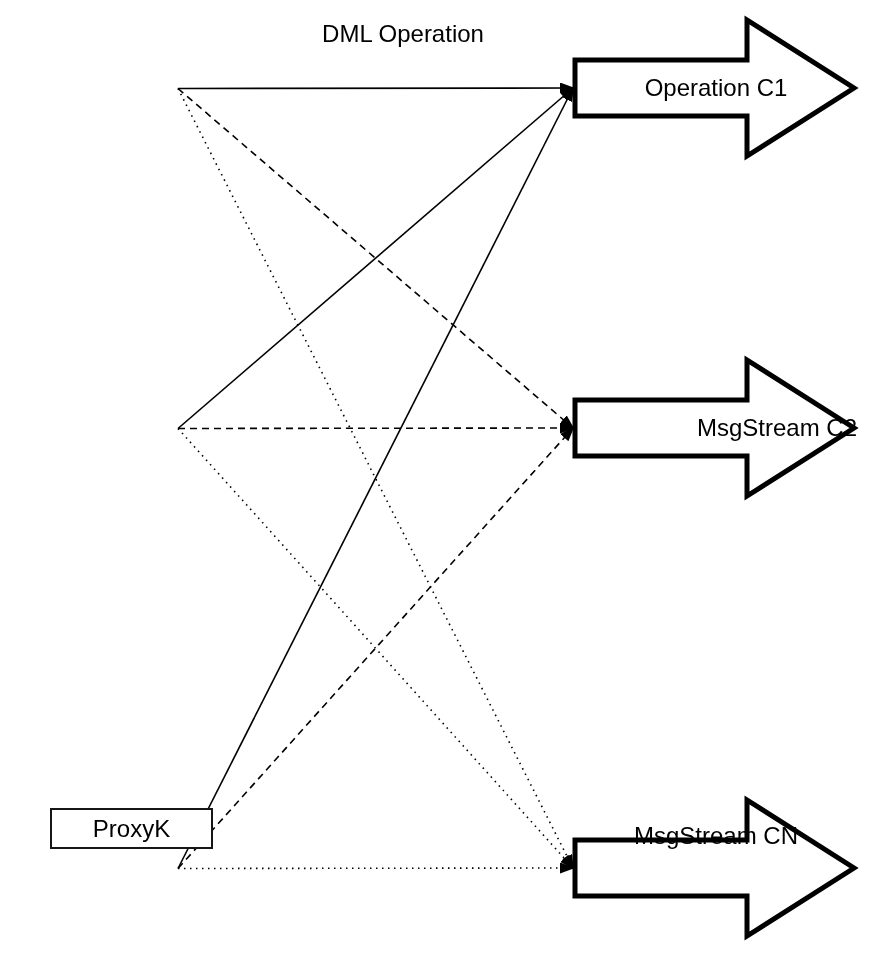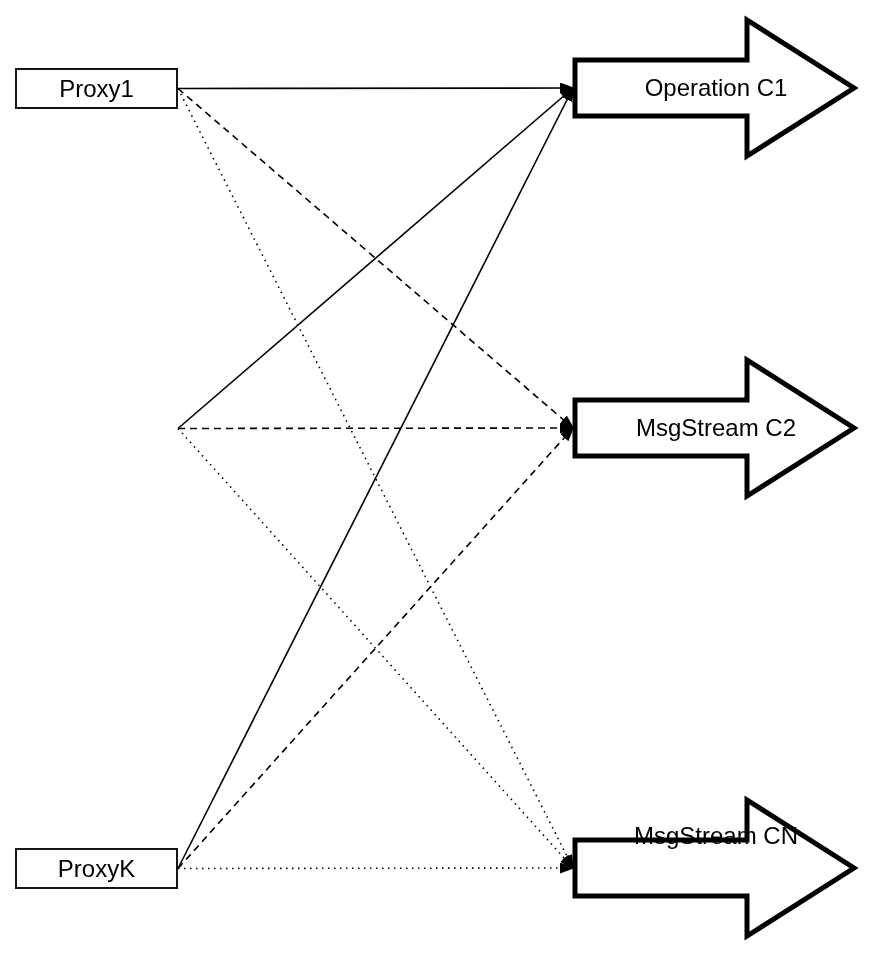--- a/index.html
+++ b/index.html
@@ -38,33 +38,33 @@
     background: #ffffff;
     border: 2px solid #161616;
     display: flex;
     align-items: center;
     justify-content: center;
     font-size: 24px;
     line-height: 1;
   }
   #proxy-0 { top: 68px; }
   #proxy-1 { top: 408px; }
-  #proxy-2 { top: 848px; }
+  #proxy-2 { top: 808px; margin-left: 35px; }
   .stream-label {
     position: absolute;
     left: 575px;
     width: 282px;
     height: 30px;
     line-height: 30px;
     text-align: center;
     font-size: 24px;
     white-space: nowrap;
   }
   #slabel-0 { top: 73px; }
-  #slabel-1 { top: 413px; }
+  #slabel-1 { top: 413px; text-align: right; }
   #slabel-2 { top: 821px; }
   .edge {
     stroke: #000000;
     stroke-width: 1.6px;
     fill: none;
   }
   .arrow-shape {
     fill: #ffffff;
     stroke: #000000;
     stroke-width: 5px;
@@ -100,22 +100,22 @@
     </g>
     <g class="stream">
       <polygon class="arrow-shape" points="575,400 747,400 747,360 854,428 747,496 747,456 575,456"></polygon>
     </g>
     <g class="stream">
       <polygon class="arrow-shape" points="575,840 747,840 747,800 854,868 747,936 747,896 575,896"></polygon>
     </g>
   </svg>
 
   <div class="title">
+    <div>DML Operation</div>
   </div>
 
-  <div class="proxy-box" id="proxy-0">Proxy1</div>
   <div class="proxy-box" id="proxy-2">ProxyK</div>
 
   <div class="stream-label" id="slabel-0">Operation C1</div>
   <div class="stream-label" id="slabel-1">MsgStream C2</div>
   <div class="stream-label" id="slabel-2">MsgStream CN</div>
 
 </div>
 
 </body></html>

